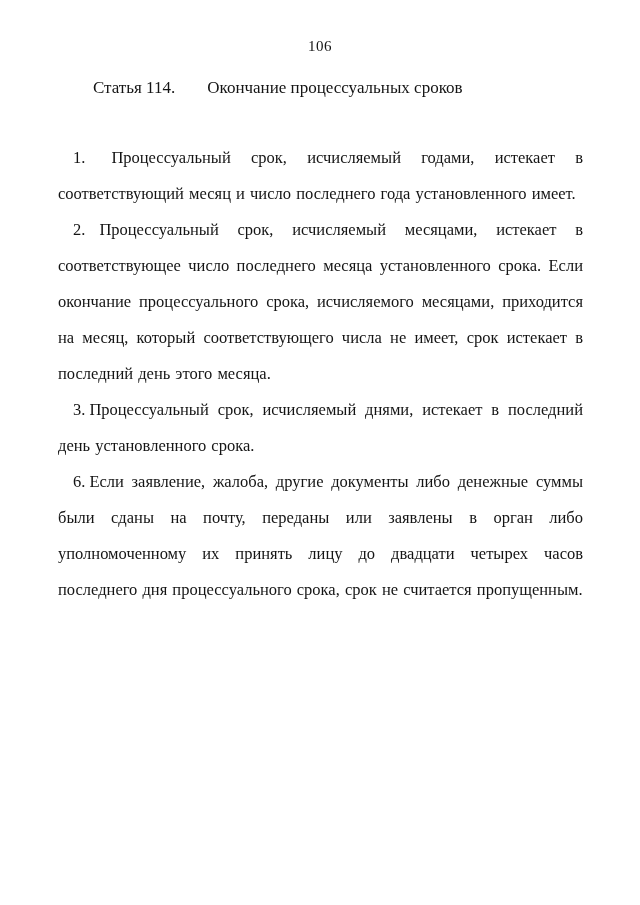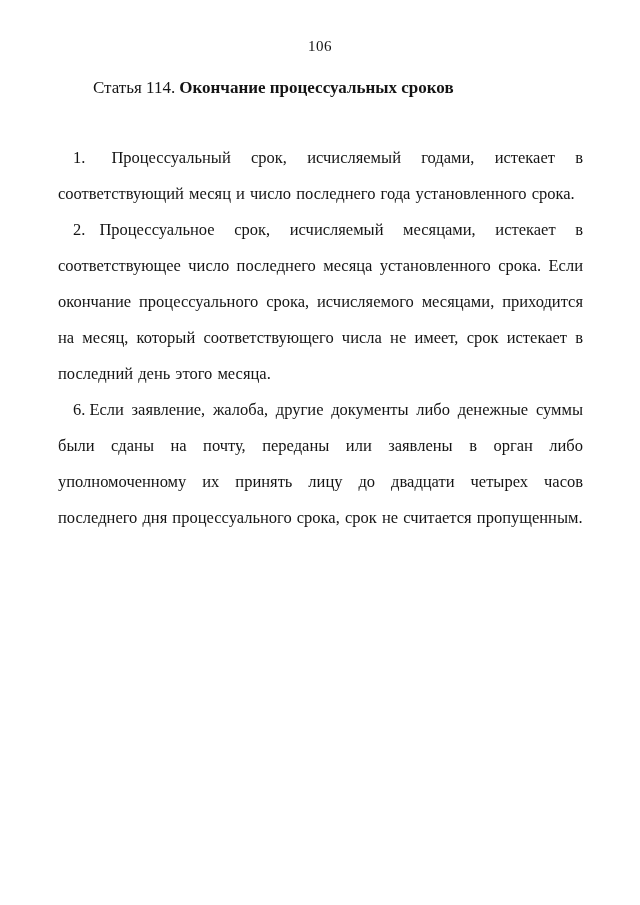--- a/index.html
+++ b/index.html
@@ -30,22 +30,22 @@
   .article-header {
     margin: 23px 57px 0 93px;
     font-size: 17px;
     line-height: 20px;
     font-weight: normal;
   }
   .article-label {
     font-weight: normal;
   }
   .article-title {
-    font-weight: bold;
-    margin-left: 4px;
+    font-weight: normal;
+    margin-left: 32px;
   }
   .body-text {
     width: 525px;
     margin: 42px 57px 0 58px;
     font-size: 16.5px;
     line-height: 36px;
     text-align: justify;
     word-spacing: 1px;
   }
   .body-text p {
@@ -69,24 +69,25 @@
 <div class="page">
 
   <div class="page-number">106</div>
 
   <h1 class="article-header">
     <span class="article-label">Статья 114.</span><span class="article-title">Окончание процессуальных сроков</span>
   </h1>
 
   <div class="body-text">
 
-    <p class="para para-1"><span class="para-num">1.</span><span>Процессуальный срок, исчисляемый годами, истекает в соответствующий месяц и число последнего года установленного срока.</span></p>
+    <p class="para para-1"><span class="para-num">1.</span><span>Процессуальный срок, исчисляемый годами, истекает в соответствующий месяц и число последнего года установленного имеет.</span></p>
 
-    <p class="para para-2"><span class="para-num">2.</span><span>Процессуальное срок, исчисляемый месяцами, истекает в соответствующее число последнего месяца установленного срока. Если окончание процессуального срока, исчисляемого месяцами, приходится на месяц, который соответствующего числа не имеет, срок истекает в последний день этого месяца.</span></p>
+    <p class="para para-2"><span class="para-num">2.</span><span>Процессуальный срок, исчисляемый месяцами, истекает в соответствующее число последнего месяца установленного срока. Если окончание процессуального срока, исчисляемого месяцами, приходится на месяц, который соответствующего числа не имеет, срок истекает в последний день этого месяца.</span></p>
 
+    <p class="para para-3"><span class="para-num">3.</span><span>Процессуальный срок, исчисляемый днями, истекает в последний день установленного срока.</span></p>
 
 
 
     <p class="para para-6"><span class="para-num">6.</span><span>Если заявление, жалоба, другие документы либо денежные суммы были сданы на почту, переданы или заявлены в орган либо уполномоченному их принять лицу до двадцати четырех часов последнего дня процессуального срока, срок не считается пропущенным.</span></p>
 
   </div>
 
 </div>
 
 </body></html>

